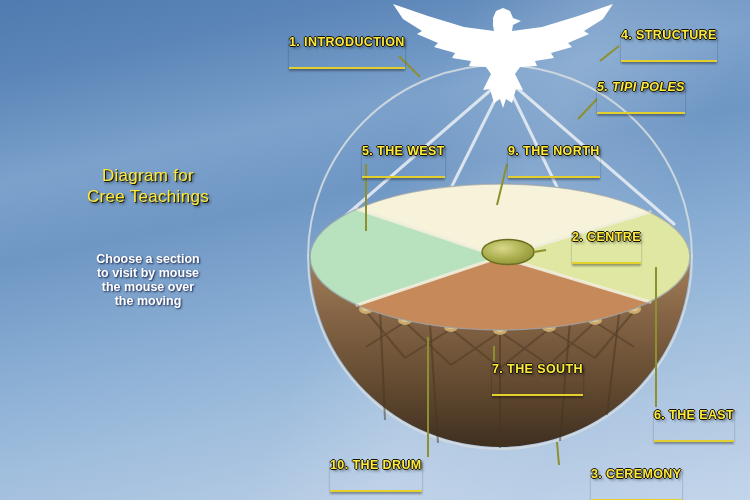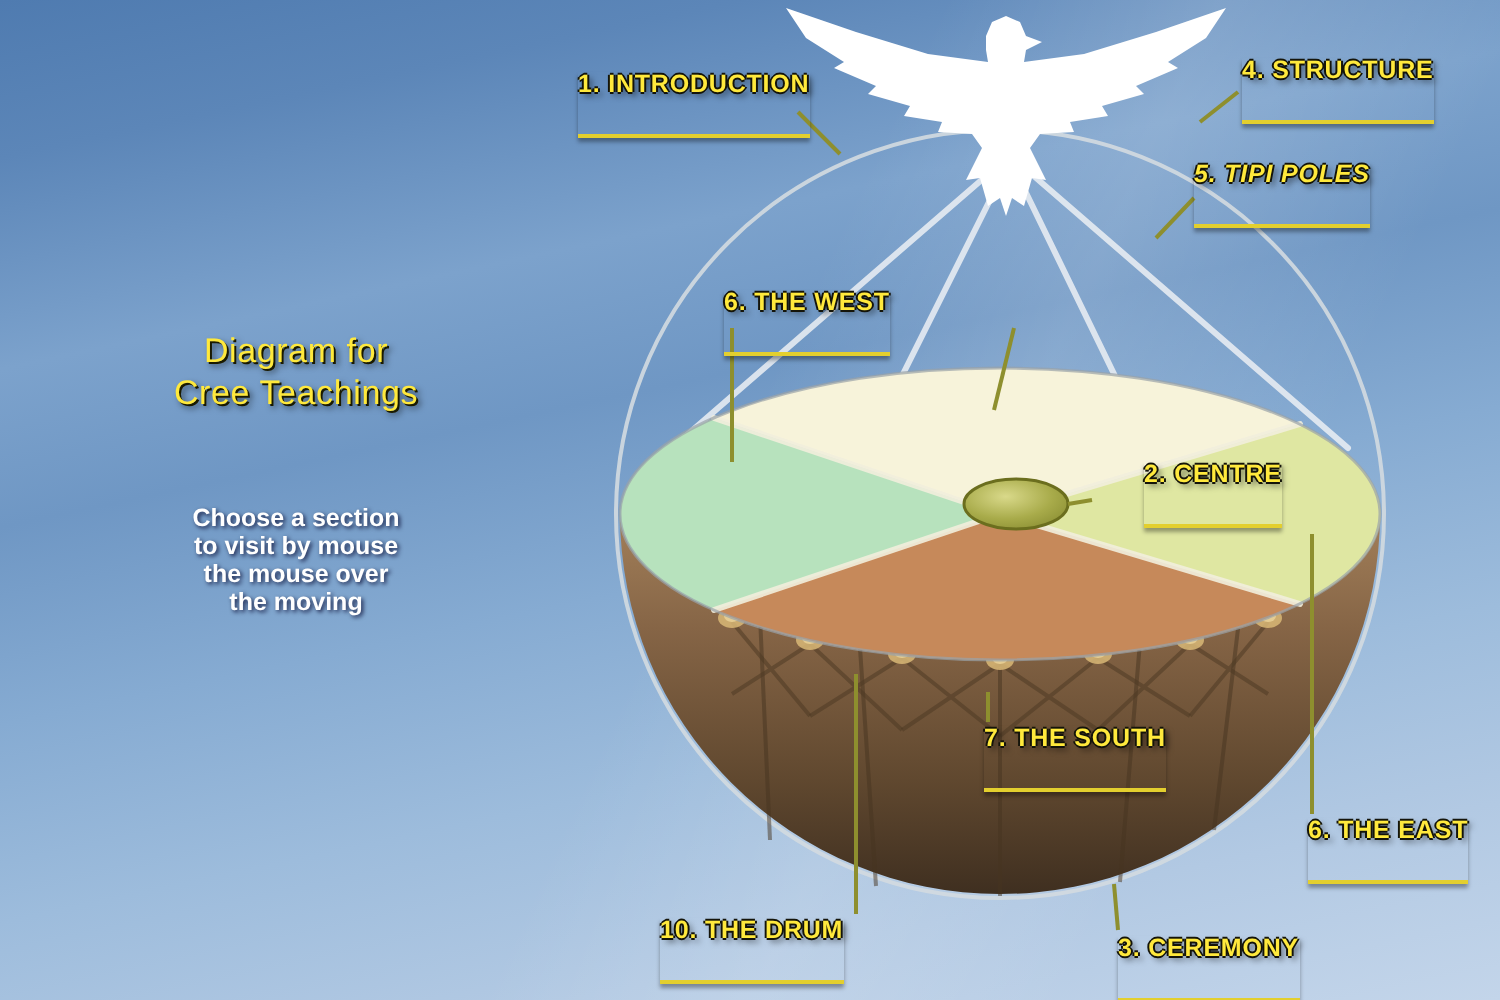--- a/index.html
+++ b/index.html
@@ -33,21 +33,21 @@
   }
   .p-intro{left:289px;top:36px;}
   .p-structure{left:621px;top:29px;}
   .p-tipi{left:597px;top:81px;font-style:italic;}
   .p-west{left:362px;top:145px;}
   .p-north{left:508px;top:145px;}
   .p-centre{left:548px;top:231px;margin-left:24px;}
   .p-south{left:492px;top:363px;}
   .p-east{left:654px;top:409px;}
   .p-drum{left:330px;top:459px;}
-  .p-ceremony{left:559px;top:468px;}
+  .p-ceremony{left:591px;top:468px;}
   .connector{stroke:#8e8f2e;stroke-width:2;fill:none;}
   .pole{stroke:#e8edf2;stroke-width:3;stroke-linecap:round;opacity:.88;fill:none;}
   .divider{stroke:#f2efdd;stroke-width:3;stroke-linecap:round;opacity:.9;}
   .lace{stroke:#4e3a24;stroke-width:2;opacity:.55;fill:none;}
   .grain{stroke:#46331f;stroke-width:2;opacity:.5;fill:none;}
   .tuft{fill:#d9b877;opacity:.85;}
   .tuft2{fill:#e8cf96;opacity:.9;}
 </style>
 </head>
 <body>
@@ -150,20 +150,21 @@
       <div>Choose a section</div>
       <div>to visit by mouse</div>
       <div>the mouse over</div>
       <div>the moving</div>
     </div>
   </div>
 
   <a class="lbl p-intro">1. INTRODUCTION</a>
   <a class="lbl p-structure">4. STRUCTURE</a>
   <a class="lbl p-tipi">5. TIPI POLES</a>
-  <a class="lbl p-west">6. THE WEST</a>
+  <a class="lbl p-west">5. THE WEST</a>
+  <a class="lbl p-north">9. THE NORTH</a>
   <a class="lbl p-centre">2. CENTRE</a>
   <a class="lbl p-south">7. THE SOUTH</a>
   <a class="lbl p-east">6. THE EAST</a>
   <a class="lbl p-drum">10. THE DRUM</a>
   <a class="lbl p-ceremony">3. CEREMONY</a>
 
 </div>
 
 </body></html>

